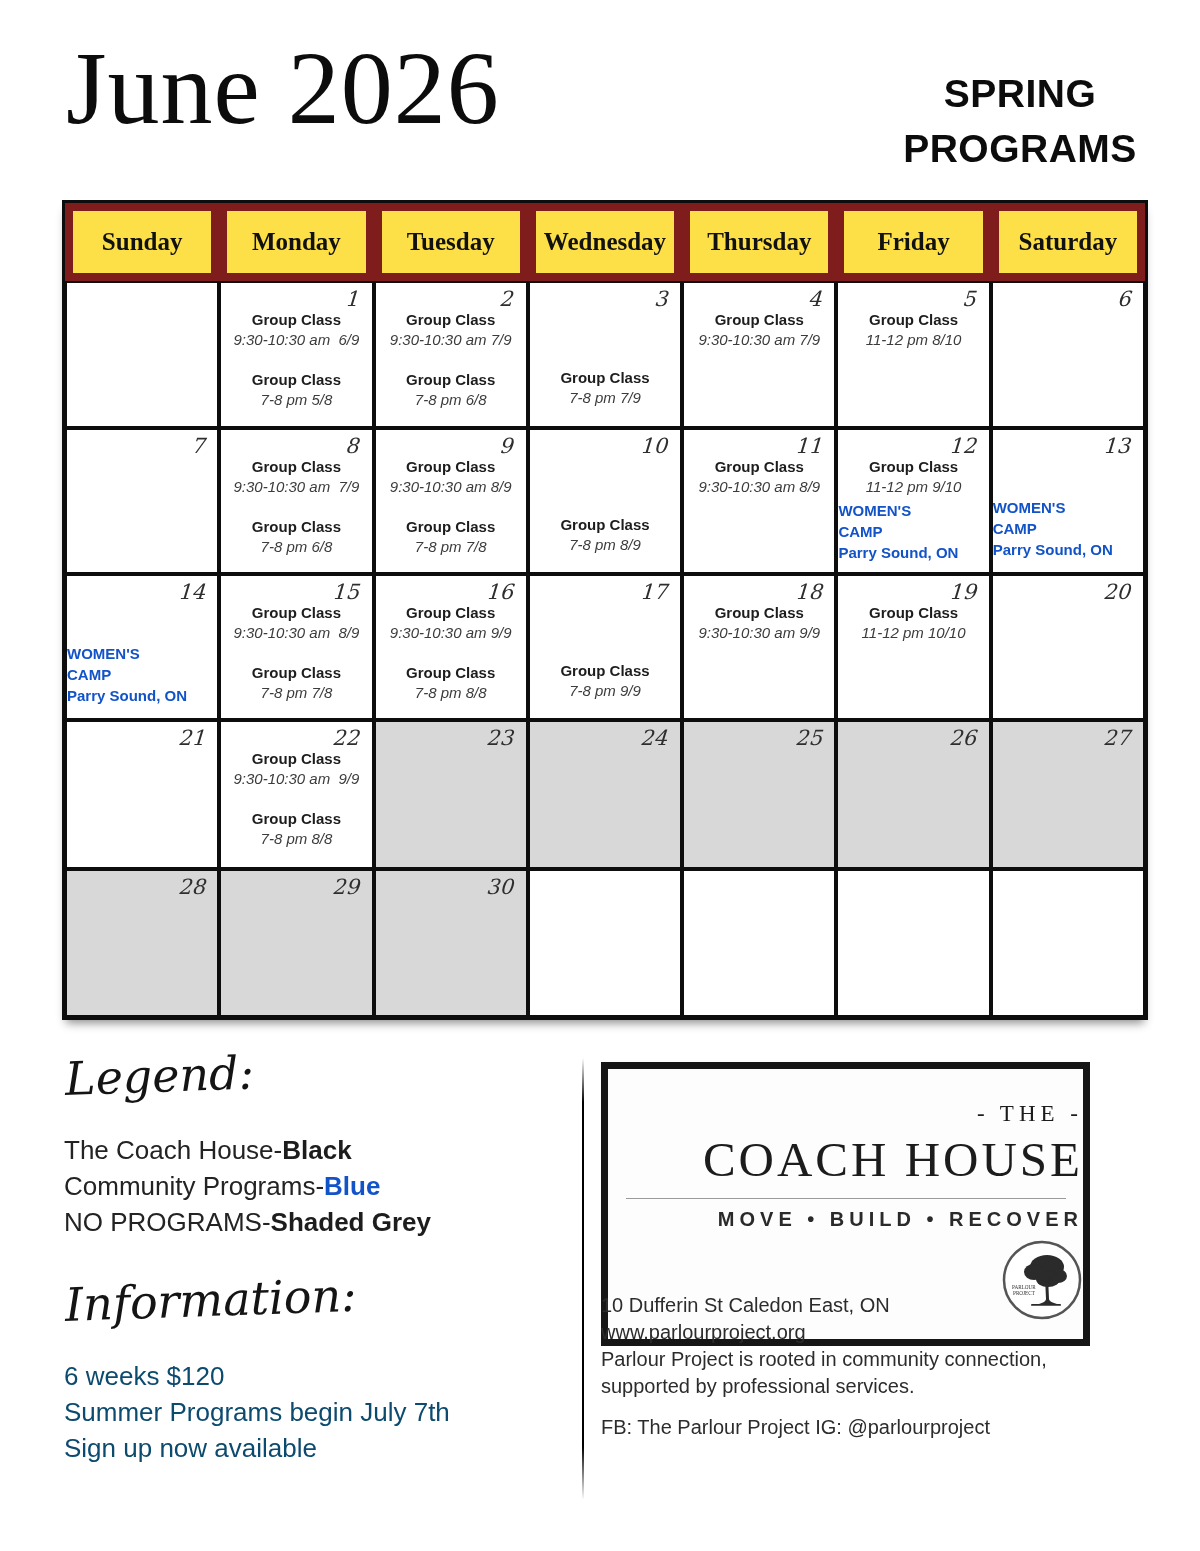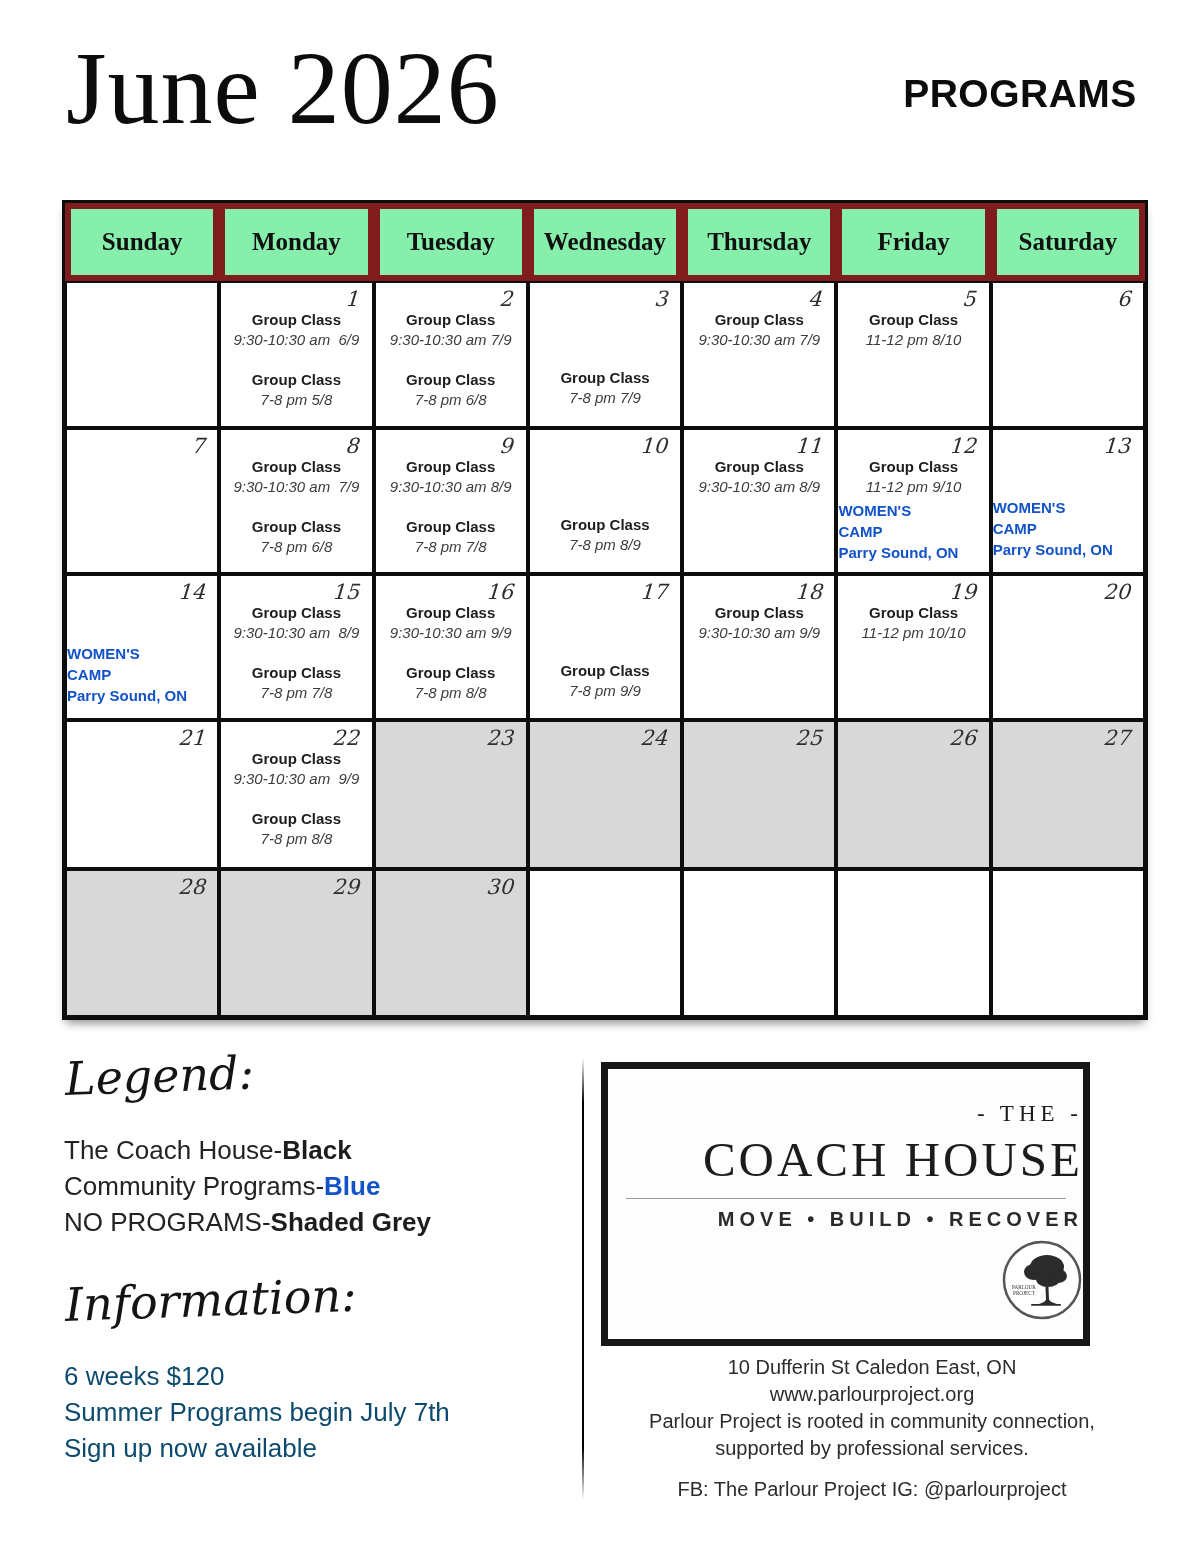--- a/index.html
+++ b/index.html
@@ -13,21 +13,21 @@
   .season-block { position:absolute; left:896px; top:66px; width:248px; text-align:center;
                   font-size:39px; font-weight:800; color:#0c0c0c; line-height:55px;
                   letter-spacing:0.5px; }
 
   
   .calendar { position:absolute; left:62px; top:200px; width:1086px; height:820px;
               display:grid; grid-template-columns:repeat(7,1fr);
               grid-template-rows:78px 147px 146px 146px 149px auto;
               border:3px solid #0d0d0d; background:#0d0d0d; gap:0;
               box-shadow:0 7px 9px -4px rgba(0,0,0,0.45); }
-  .dayhead { background:#86efac; border:6px solid #7f1d1d; display:flex;
+  .dayhead { background:#fde047; border:8px solid #7f1d1d; display:flex;
              align-items:center; justify-content:center;
              font-family:"Liberation Serif", serif; font-weight:700; font-size:25px; color:#111; }
   .cell { background:#ffffff; border:2px solid #0d0d0d; position:relative;
           padding-top:27px; overflow:hidden; }
   .cell.shaded { background:#d8d8d8; }
   .daynum { position:absolute; top:4px; right:11px;
             font-family:"DejaVu Serif", serif; font-style:italic; font-size:21px;
             color:#2e2e2e; transform:skewX(-6deg); }
   .ev { text-align:center; line-height:20px; }
   .ev .evt { font-weight:700; font-size:15px; color:#1d1d1d; }
@@ -58,30 +58,31 @@
                border:7px solid #161616; background:#fdfdfd; text-align:right; }
   .brand-the { margin-top:32px; font-family:"Liberation Serif", serif; font-size:23px;
                letter-spacing:5px; color:#1c1c1c; }
   .brand-name { margin-top:4px; font-family:"Liberation Serif", serif; font-size:49px;
                 letter-spacing:3px; color:#1c1c1c;padding-left:48px; }
   .brand-rule { width:440px; height:1px; background:#9a9a9a; margin:10px auto 9px auto; }
   .brand-tagline { font-size:20px; font-weight:600; letter-spacing:5px; color:#2a2a2a; }
   .brand-logo { margin-top:8px; }
 
   
-  .footer { position:absolute; left:601px; top:1354px; width:542px; text-align:center;
+  .footer { position:absolute; left:601px; top:1292px; width:542px; 
             font-size:20px; color:#2c2c2c; line-height:27px; }
   .footer .fb-line { margin-top:14px; }
   a.plain { color:#2c2c2c; text-decoration:none; }
 </style>
 </head>
 <body>
 
 <div class="page-title">June 2026</div>
 <div class="season-block">
+  <div>SPRING</div>
   <div>PROGRAMS</div>
 </div>
 
 <div class="calendar" id="calendar">
     <div class="dayhead">Sunday</div>
     <div class="dayhead">Monday</div>
     <div class="dayhead">Tuesday</div>
     <div class="dayhead">Wednesday</div>
     <div class="dayhead">Thursday</div>
     <div class="dayhead">Friday</div>

